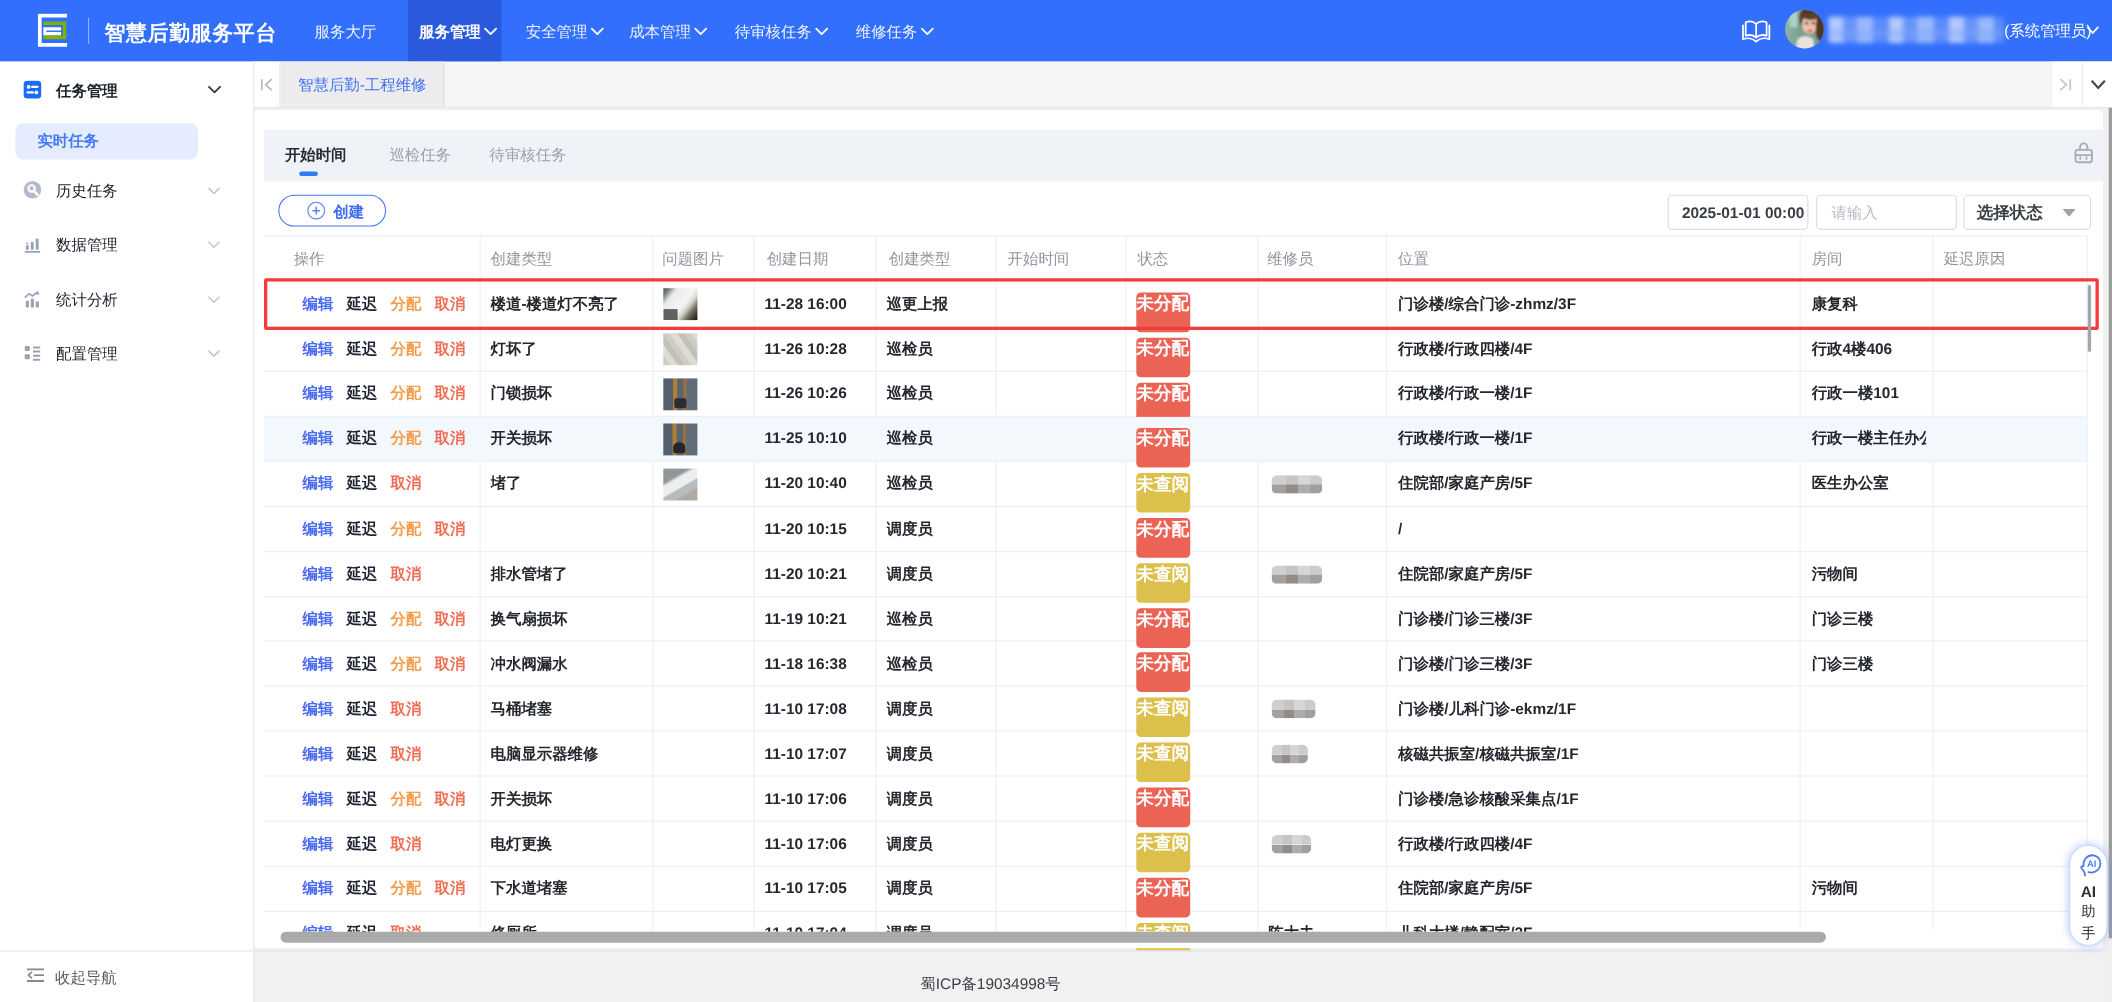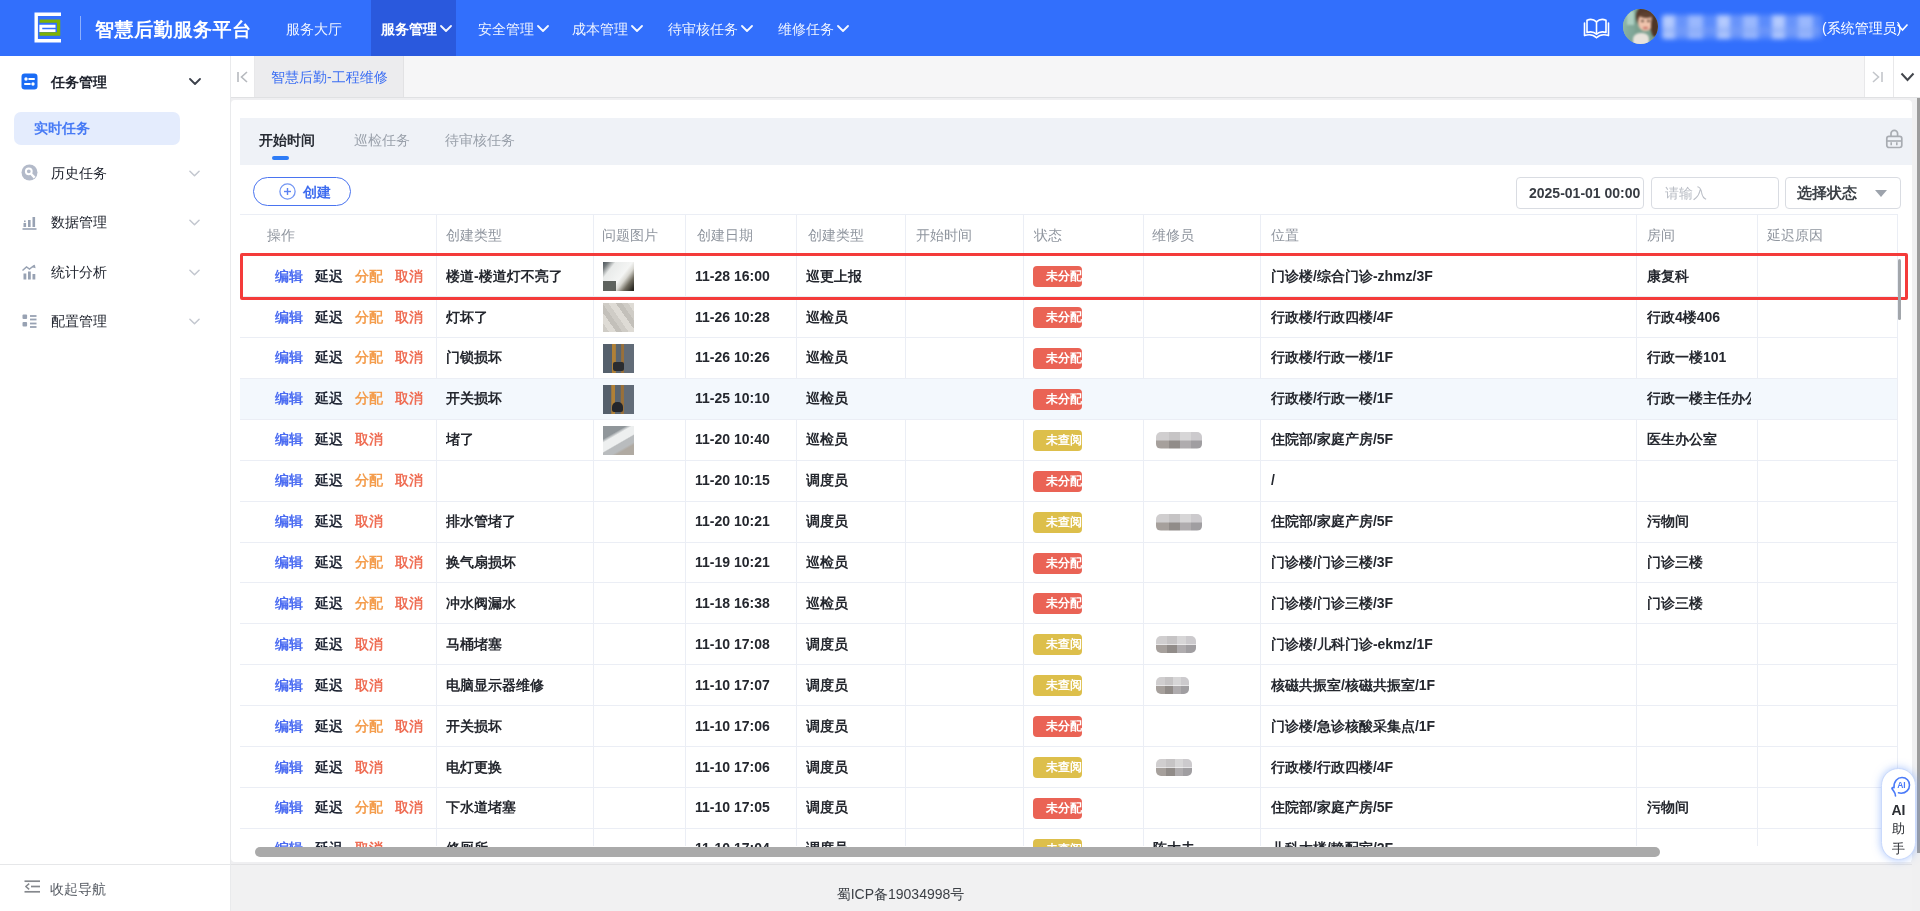--- a/index.html
+++ b/index.html
@@ -1,21 +1,21 @@
 <!DOCTYPE html>
 <html><head><meta charset="utf-8">
 <style>
 *{margin:0;padding:0;box-sizing:border-box}
 html,body{width:1920px;height:911px;overflow:hidden}
 body{font-family:"Liberation Sans",sans-serif;position:relative;background:#fff}
 .abs{position:absolute}
 .cell{position:absolute;font-size:14px;color:#24272e;font-weight:600;white-space:nowrap;overflow:hidden}
 .hdr{position:absolute;font-size:14px;color:#8f959e;font-weight:400;white-space:nowrap}
 .lnk{position:absolute;font-size:14px;font-weight:600;white-space:nowrap}
-.badge{position:absolute;height:21px;line-height:21px;border-radius:4px;color:#fff;font-size:12px;font-weight:700;text-align:right;width:49px}
+.badge{position:absolute;height:36px;line-height:21px;border-radius:4px;color:#fff;font-size:16px;font-weight:700;text-align:left;width:49px}
 .vline{position:absolute;width:1px;background:#ebeef5}
 .hline{position:absolute;height:1px;background:#ebeef5}
 .thumb{position:absolute;width:31px;height:29px}
 .blurname{position:absolute;height:17px;border-radius:5px;filter:blur(0.6px);overflow:hidden}
 .navitem{position:absolute;font-size:14px;color:rgba(255,255,255,.92);white-space:nowrap}
 .mitem{position:absolute;font-size:14px;color:#20242e;font-weight:400;white-space:nowrap}
 </style></head><body>
 
 <div class="abs" style="left:0;top:0;width:1920px;height:56px;background:#326ffc"></div>
 <svg class="abs" style="left:33px;top:12px" width="29" height="31" viewBox="0 0 29 31">

